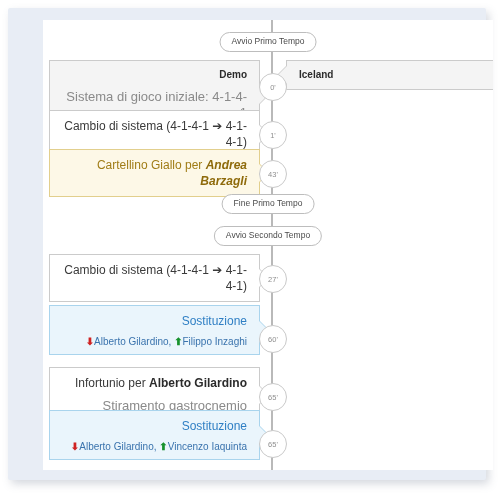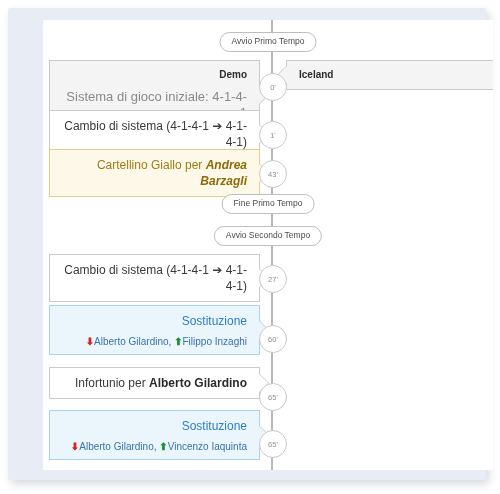--- a/index.html
+++ b/index.html
@@ -192,20 +192,21 @@
         </div>
         <div class="evbox left" style="top: 234px;">
           <div class="ev-title">Cambio di sistema (4-1-4-1 ➔ 4-1-4-1)</div>
         </div>
         <div class="evbox left blue" style="top: 285px;">
           <div class="ev-title">Sostituzione</div>
           <div class="ev-players"><span class="arrow-out">⬇</span><span>Alberto Gilardino, </span><span class="arrow-in">⬆</span><span>Filippo Inzaghi</span></div>
         </div>
         <div class="evbox left" style="top: 347px;">
           <div class="ev-title"><span>Infortunio per </span><span class="strong">Alberto Gilardino</span></div>
+          <div class="ev-sub">Stiramento gastrocnemio</div>
         </div>
         <div class="evbox left blue" style="top: 390px;">
           <div class="ev-title">Sostituzione</div>
           <div class="ev-players"><span class="arrow-out">⬇</span><span>Alberto Gilardino, </span><span class="arrow-in">⬆</span><span>Vincenzo Iaquinta</span></div>
         </div>
       </div>
   </div>
 </div>
 
 </body></html>

